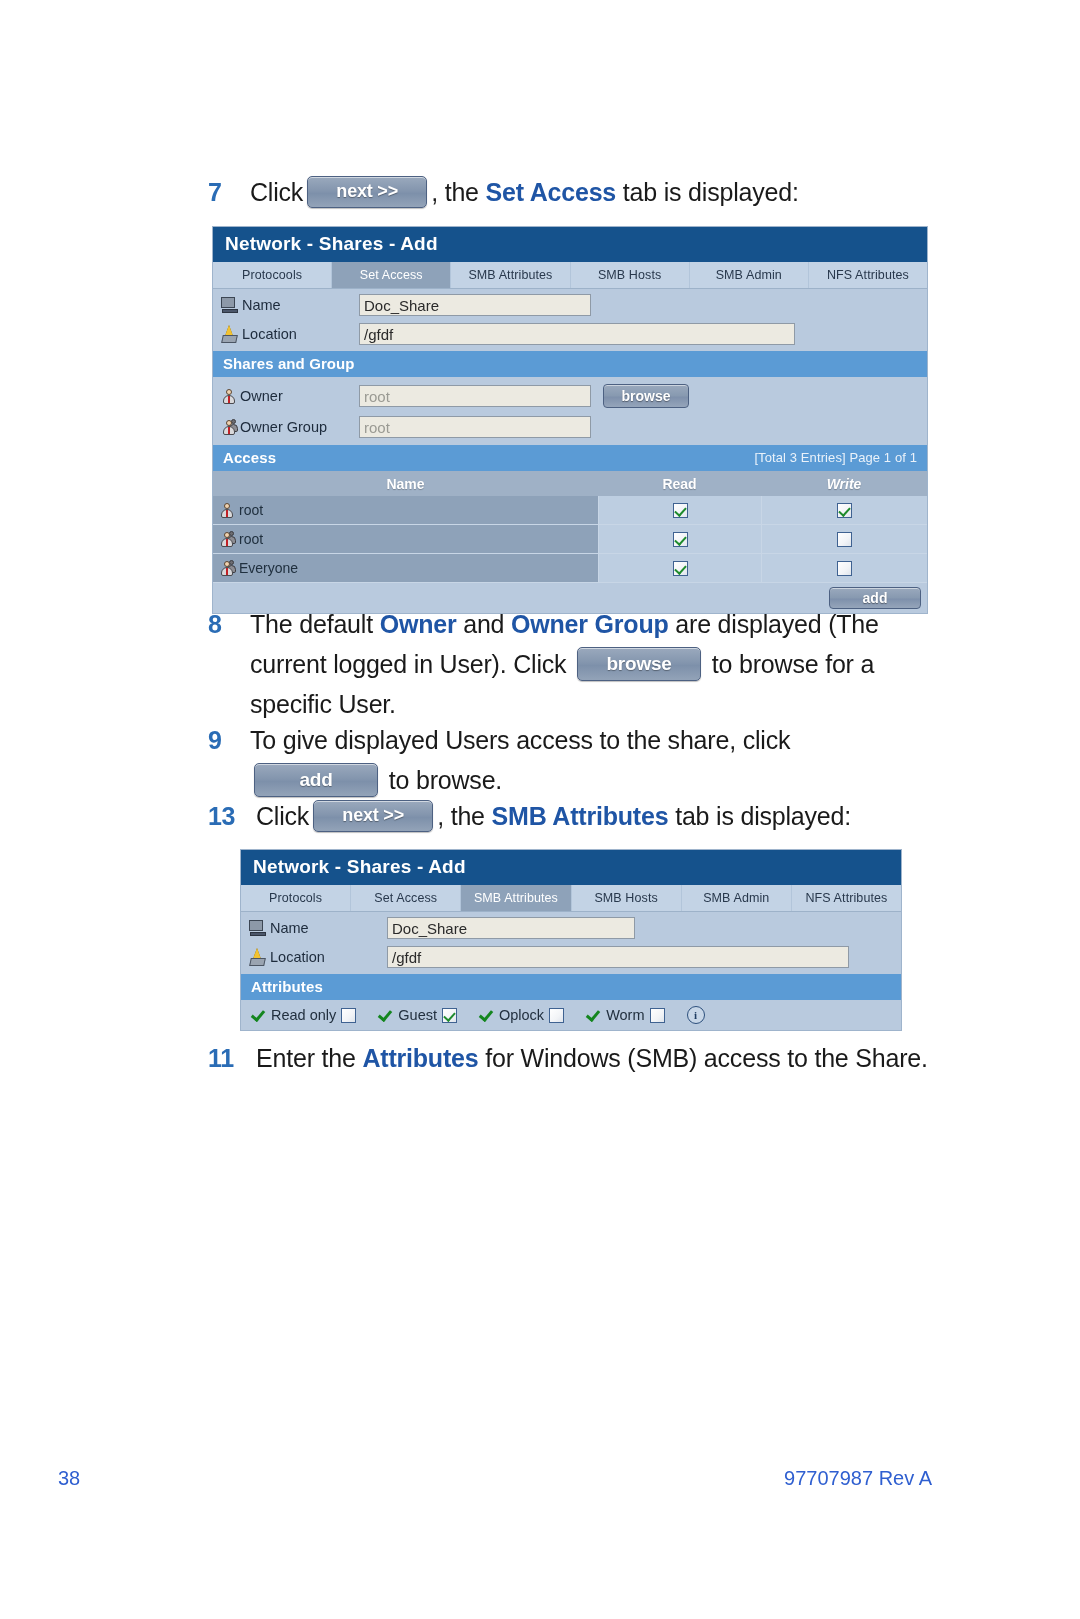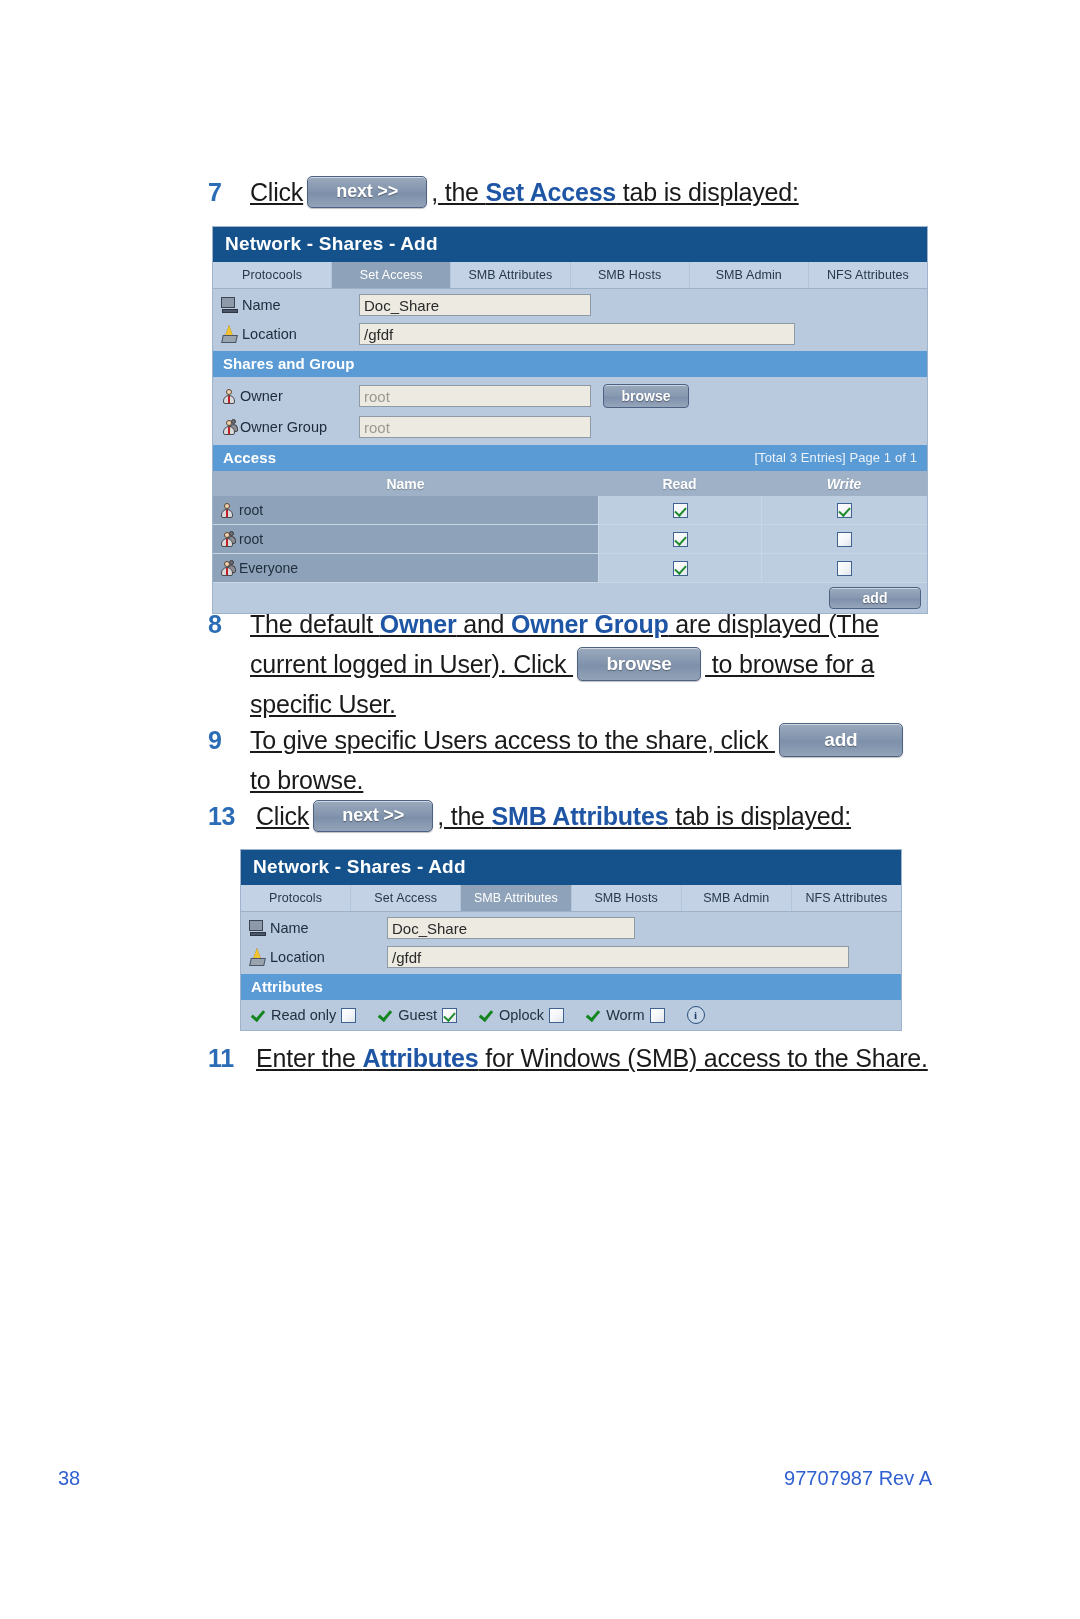--- a/index.html
+++ b/index.html
@@ -36,21 +36,20 @@
     text-align: left;
     line-height: 40px;
     letter-spacing: -0.3px;
   }
   .step-num.wide { width: 48px; flex-basis: 48px; }
   .step-body {
     font-size: 25px;
     line-height: 40px;
     color: #1a1a1a;
     letter-spacing: -0.2px;
-    text-decoration: underline;
   }
   .step-body b.blue {
     color: #1f55a5;
     font-weight: bold;
   }
   .step-body b.black { font-weight: bold; }
 
   
   .inline-btn {
     display: inline-block;
@@ -521,21 +520,21 @@
   <div class="step" style="left:208px; top:604px; width:700px;">
     <div class="step-num">8</div>
     <div class="step-body" style="width:650px;">
       <span>The default </span><b class="black" style="color:#1f55a5;">Owner</b><span> and </span><b class="black" style="color:#1f55a5;">Owner Group</b><span> are displayed (The current logged in User). Click </span><span class="inline-btn browse">browse</span><span> to browse for a specific User.</span>
     </div>
   </div>
 
   <div class="step" style="left:208px; top:720px; width:720px;">
     <div class="step-num">9</div>
     <div class="step-body" style="width:672px;">
-      <span>To give specific Users access to the share, click </span><span class="inline-btn add">add</span><span> to browse.</span>
+      <span>To give displayed Users access to the share, click </span><span class="inline-btn add">add</span><span> to browse.</span>
     </div>
   </div>
 
   <div class="step" style="left:208px; top:796px; width:740px;">
     <div class="step-num wide">13</div>
     <div class="step-body">
       <span>Click</span><span class="inline-btn next">next &gt;&gt;</span><span>, the </span><b class="blue">SMB Attributes</b><span> tab is displayed:</span>
     </div>
   </div>
 

